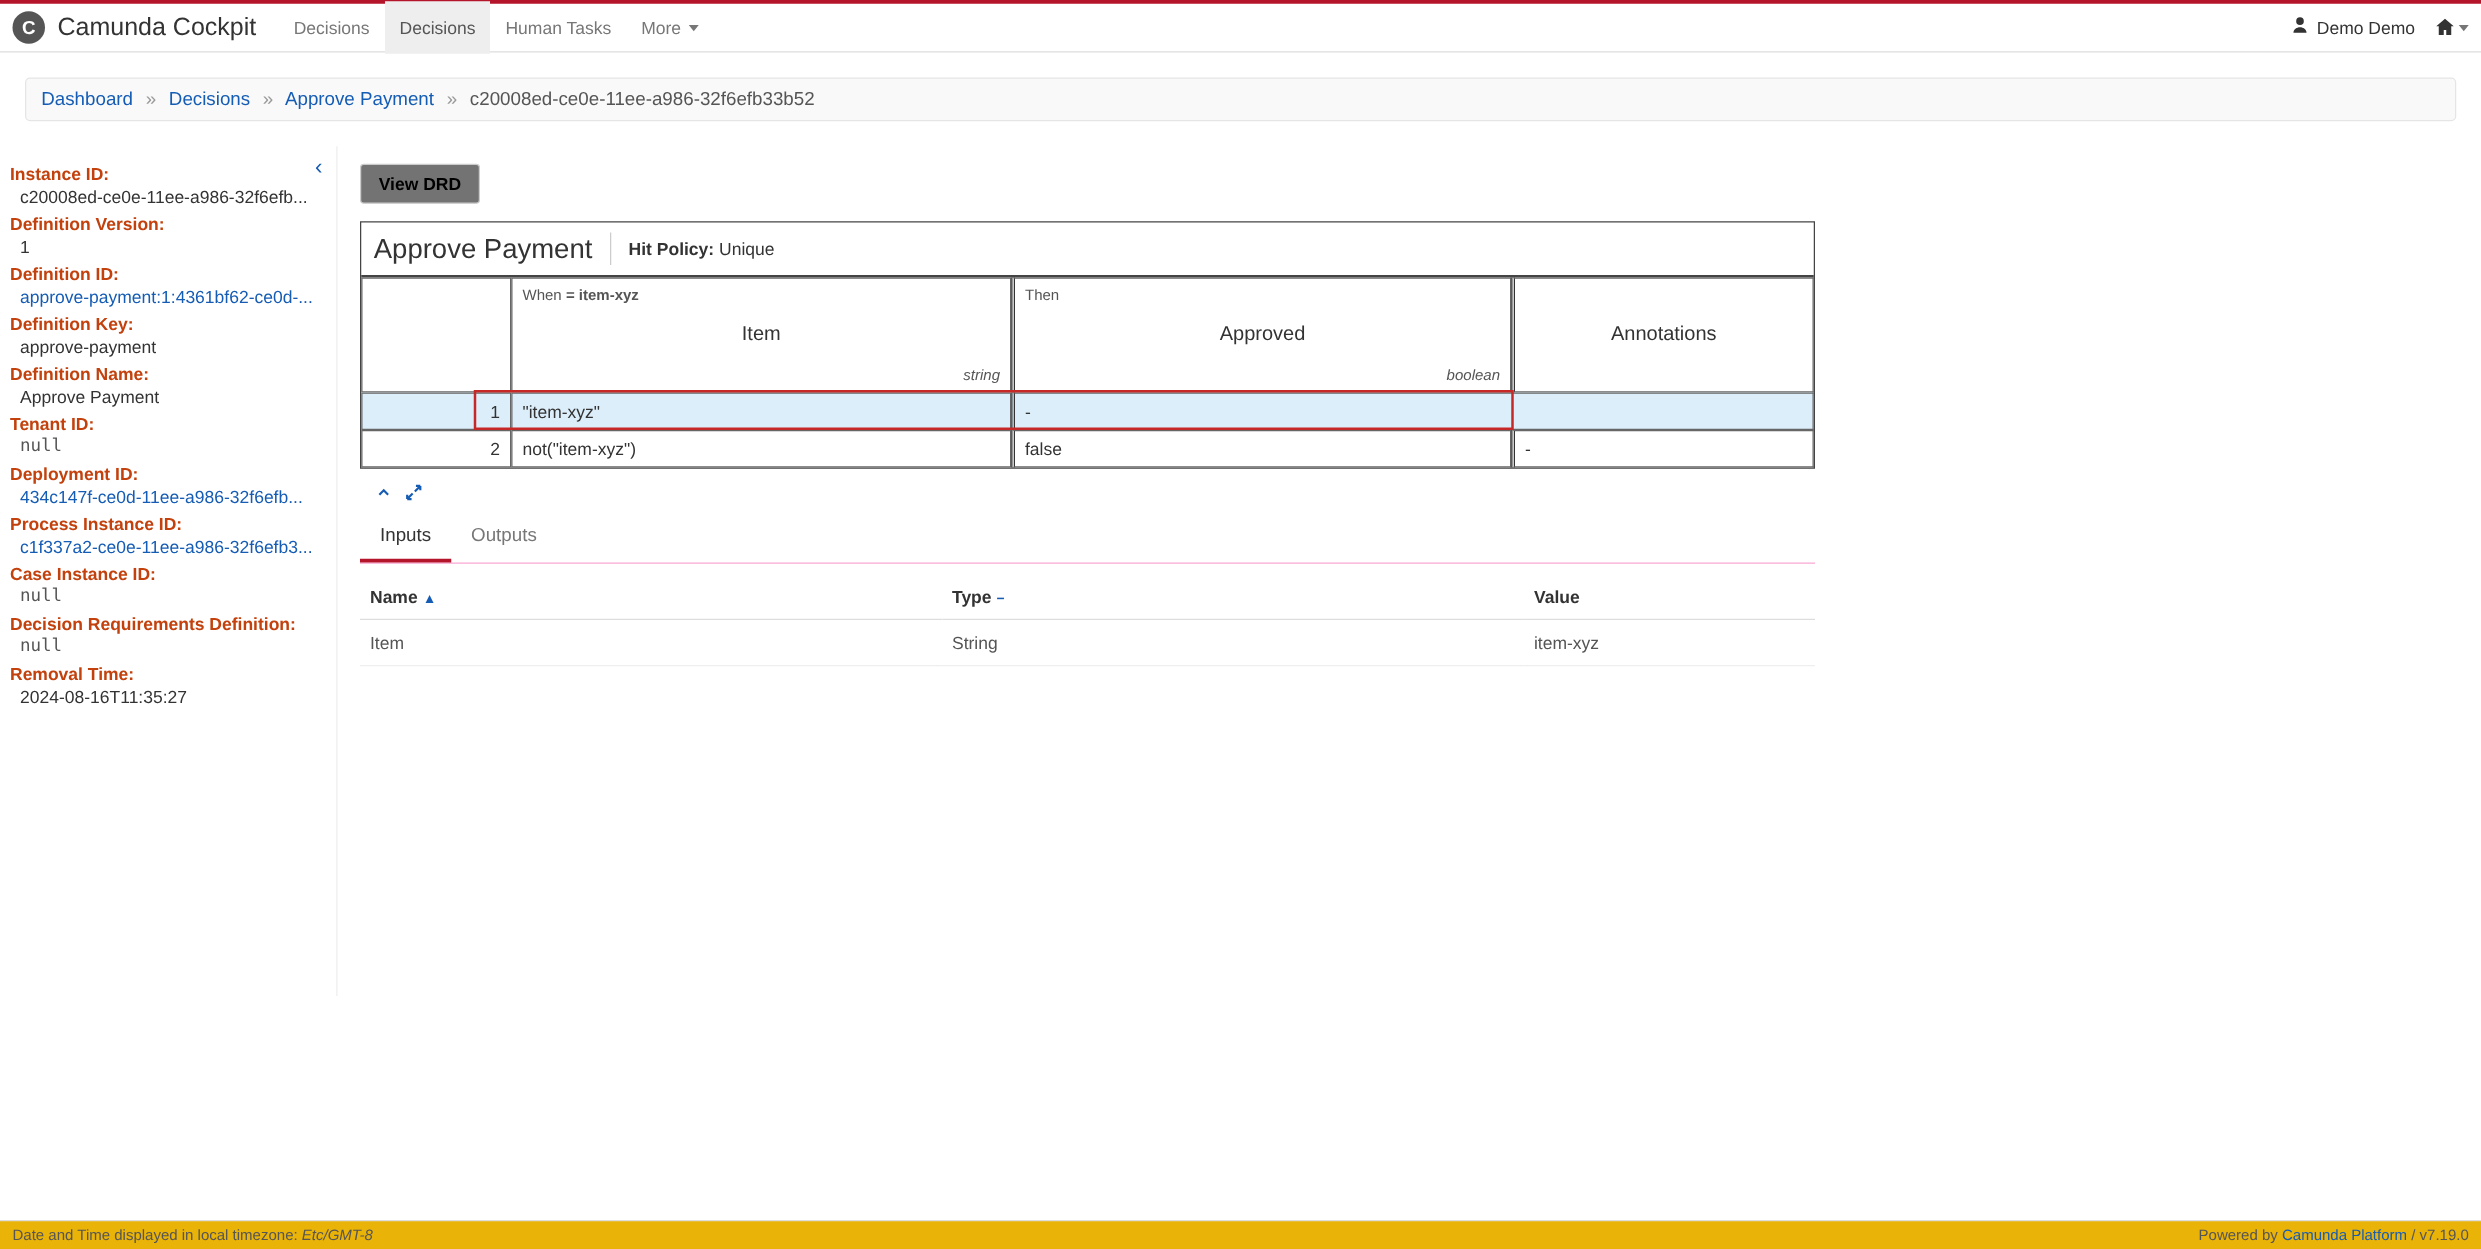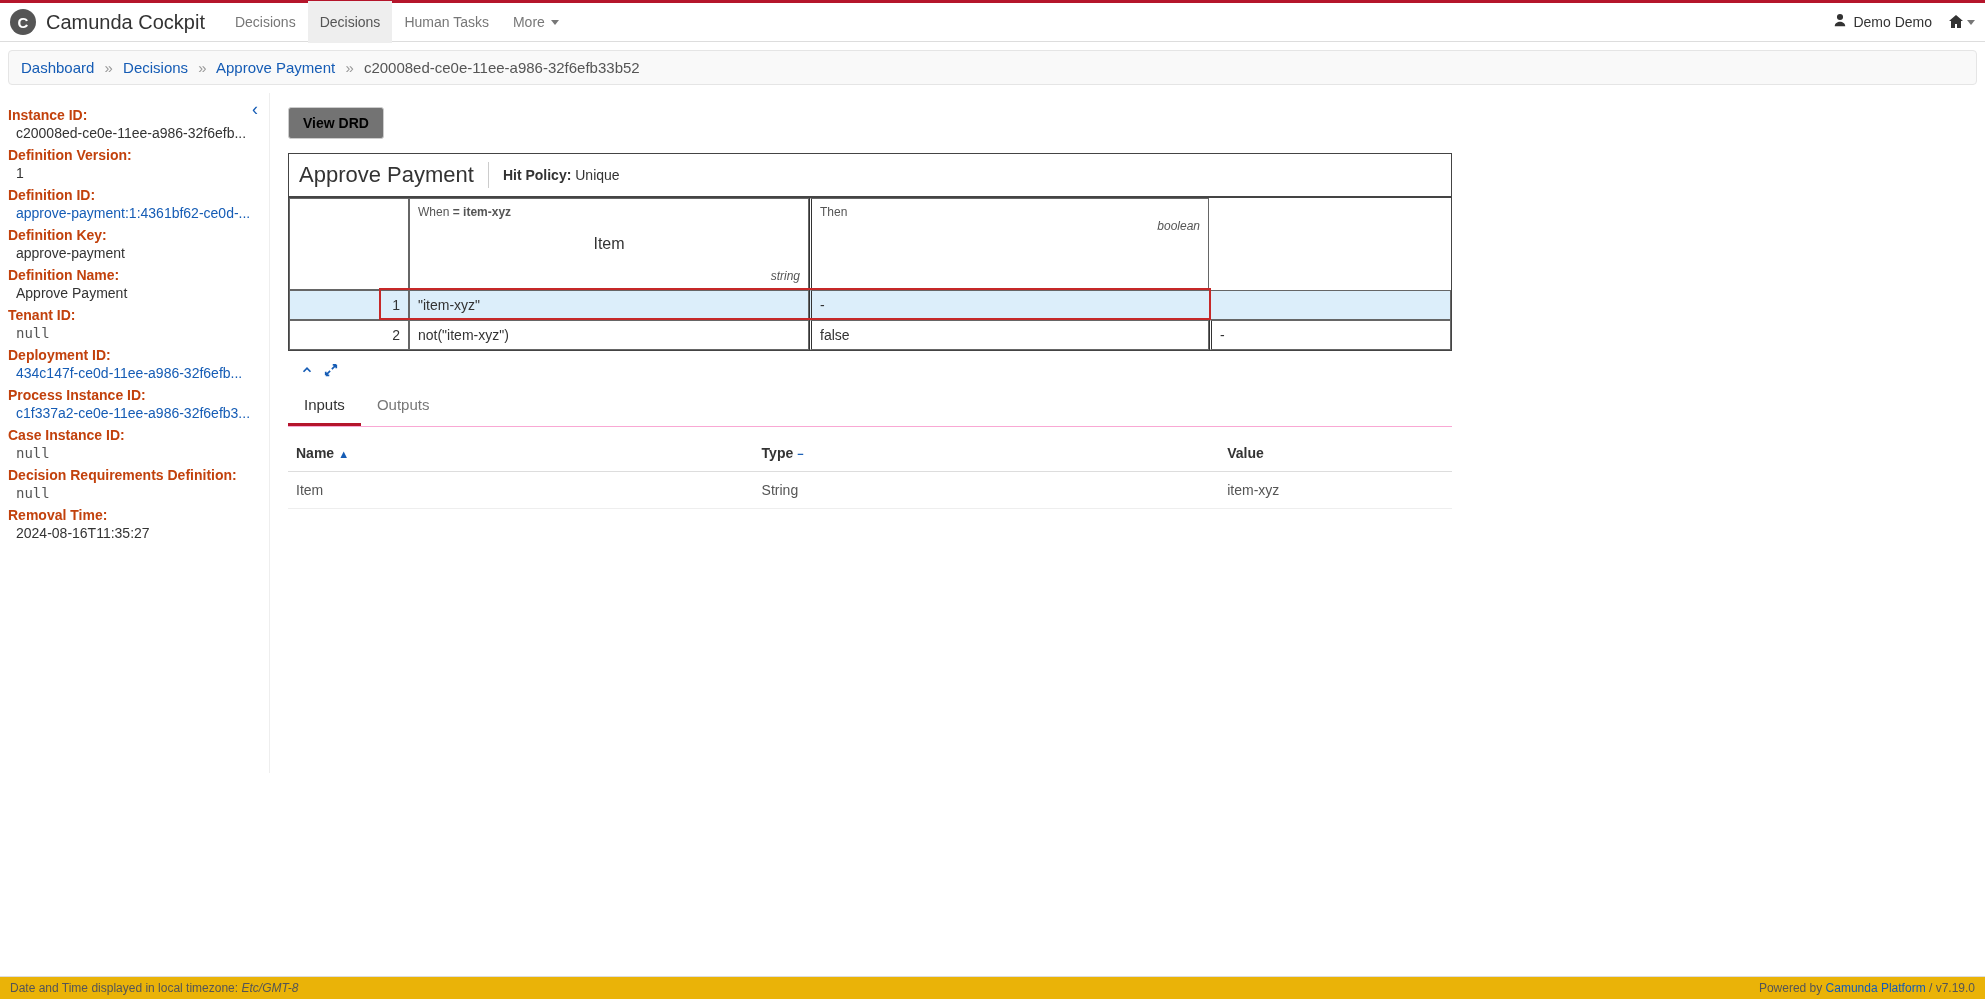--- a/index.html
+++ b/index.html
@@ -8,21 +8,21 @@
 
 .topbar { border-top: 3px solid #b5152b; border-bottom: 1px solid #ddd; height: 42px; display: flex; align-items: center; padding: 0 10px; }
 .brand-logo { width: 26px; height: 26px; border-radius: 50%; background: #555; color: #fff; display: flex; align-items: center; justify-content: center; font-weight: bold; font-size: 15px; margin-right: 10px; }
 .brand-title { font-size: 20px; color: #333; margin-right: 18px; }
 .nav-item { color: #777; padding: 10px 12px; height: 42px; display: flex; align-items: center; cursor: pointer; }
 .nav-item.active { background: #eee; color: #555; }
 .nav-more { display: flex; align-items: center; gap: 6px; }
 .caret { width: 0; height: 0; border-left: 4px solid transparent; border-right: 4px solid transparent; border-top: 5px solid #777; }
 .topbar-right { margin-left: auto; display: flex; align-items: center; gap: 6px; }
 
-.breadcrumb { background: #f9f9f9; border: 1px solid #e5e5e5; border-radius: 4px; margin: 8px; padding: 8px 12px; font-size: 15px; }
+.breadcrumb { background: #f9f9f9; border: 1px solid #e5e5e5; border-radius: 4px; margin: 20px; padding: 8px 12px; font-size: 15px; }
 .breadcrumb .sep { color: #999; margin: 0 6px; }
 .breadcrumb .current { color: #555; }
 
 .main { display: flex; position: relative; }
 .sidebar { width: 270px; padding: 10px 8px; border-right: 1px solid #eee; font-size: 14px; min-height: 680px; }
 .collapse-handle { position: absolute; left: 252px; top: 6px; color: #155cb5; font-size: 18px; cursor: pointer; }
 .sb-label { font-weight: bold; color: #c2410c; margin-top: 4px; margin-bottom: 2px; }
 .sb-value { color: #333; margin-bottom: 6px; margin-left: 8px; word-break: break-all; }
 .sb-value.mono { font-family: Consolas, monospace; color: #555; }
 .sb-value.link { color: #155cb5; cursor: pointer; }
@@ -149,21 +149,27 @@
       </div>
       <div class="dmn-row">
         <div class="dmn-cell col-idx col-head"></div>
         <div class="dmn-cell col-input col-head">
           <div class="mini"><span>When</span> <b>= item-xyz</b></div>
           <div class="lbl">Item</div>
           <div class="type">string</div>
         </div>
         <div class="dmn-cell col-output col-head sep-thick">
           <div class="mini">Then</div>
+          <div class="lbl">Approved</div>
           <div class="type">boolean</div>
+        </div>
+        <div class="dmn-cell col-annot col-head sep-thick">
+          <div class="mini">&nbsp;</div>
+          <div class="lbl">Annotations</div>
+          <div class="type">&nbsp;</div>
         </div>
       </div>
 
       <div class="dmn-row rule-row hl" style="position:relative;">
         <div class="dmn-cell col-idx" style="justify-content:flex-end;">1</div>
         <div class="dmn-cell col-input">"item-xyz"</div>
         <div class="dmn-cell col-annot sep-thick">-</div>
         <div class="hl-box" style="left:90px; top:-2px; width:832px; height:32px;"></div>
       </div>
       <div class="dmn-row rule-row">

